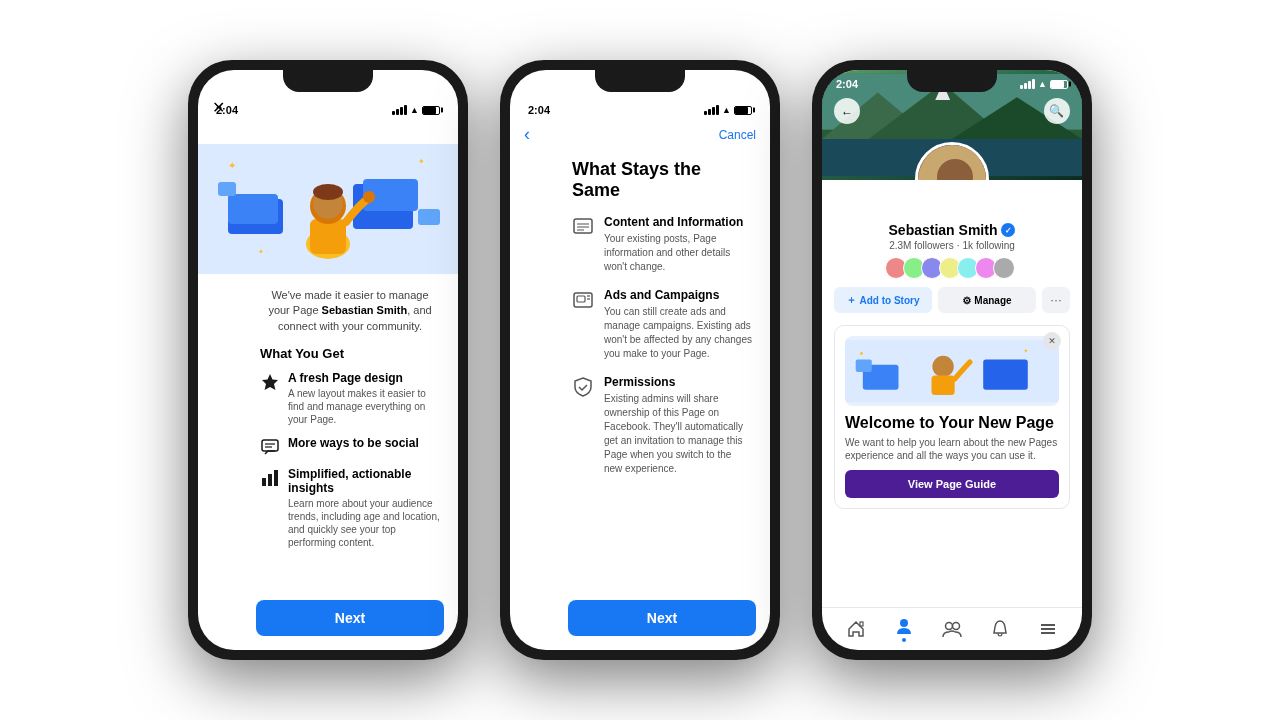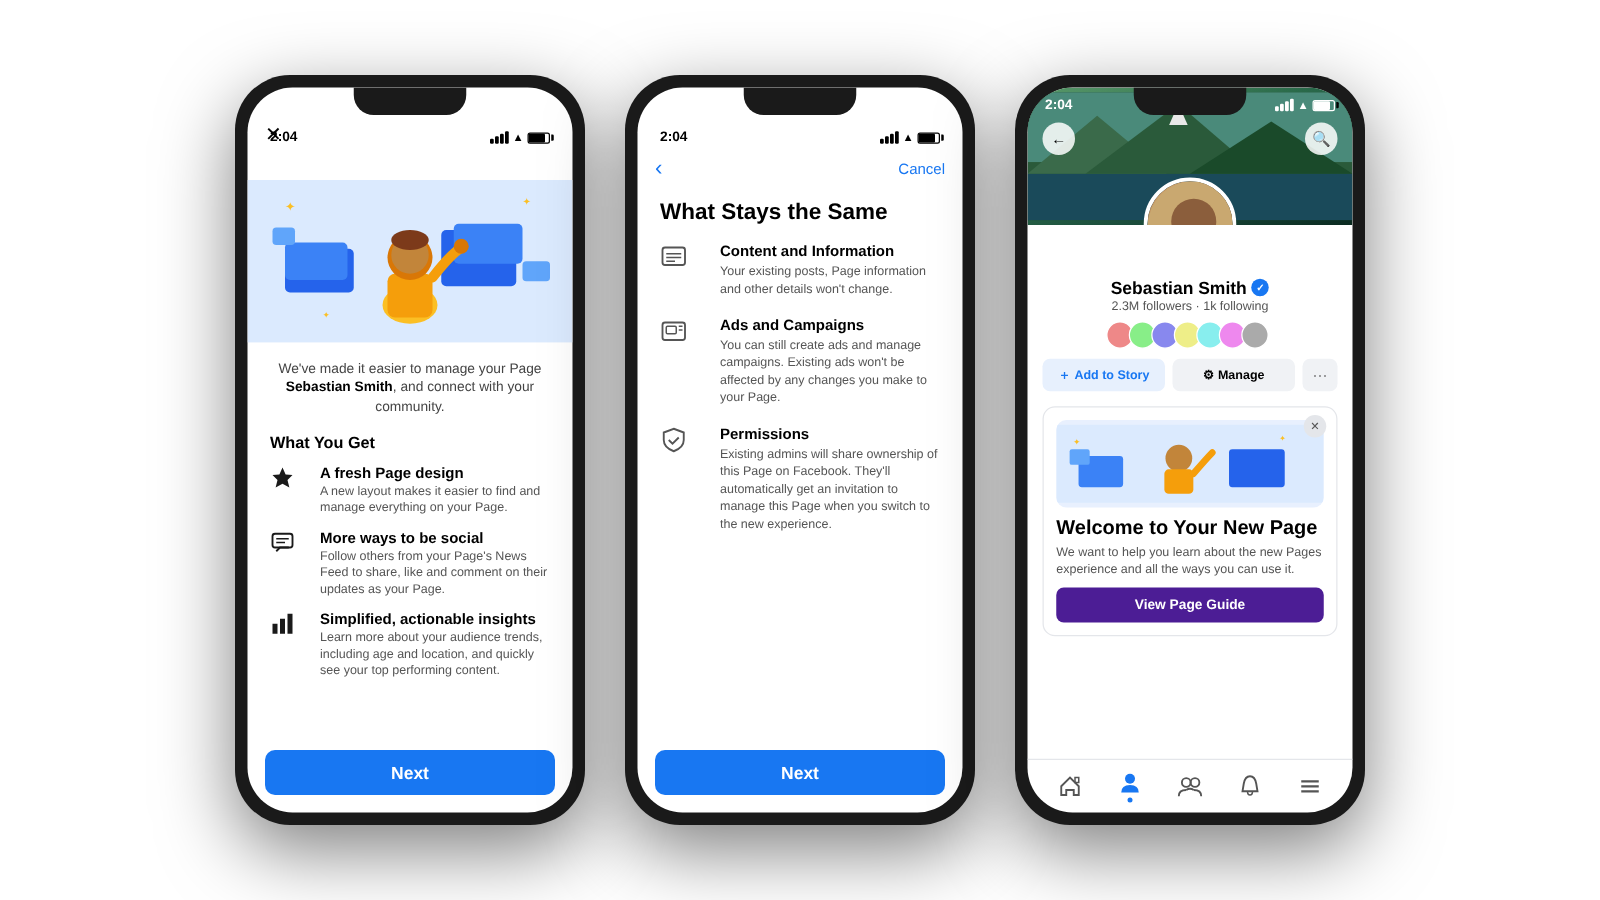--- a/index.html
+++ b/index.html
@@ -89,20 +89,21 @@
       width: 80%;
     }
     .wifi-icon { font-size: 9px; }
 
     
     .screen-content {
       flex: 1;
       overflow: hidden;
       display: flex;
       flex-direction: column;
+      padding-left: 44px;
     }
 
     
     .close-btn {
       position: absolute;
       top: 28px;
       left: 14px;
       font-size: 16px;
       color: #000;
       z-index: 5;
@@ -148,21 +149,21 @@
     }
     .intro-subtitle strong { font-weight: 700; color: #000; }
     .section-title {
       font-size: 13px;
       font-weight: 700;
       color: #000;
       margin-bottom: 10px;
     }
     .feature-item {
       display: flex;
-      gap: 20px;
+      gap: 8px;
       margin-bottom: 10px;
       align-items: flex-start;
     }
     .feature-icon {
       width: 20px;
       height: 20px;
       flex-shrink: 0;
       margin-top: 1px;
     }
     .feature-text {}
@@ -207,21 +208,21 @@
       overflow: hidden;
     }
     .screen2-title {
       font-size: 18px;
       font-weight: 700;
       color: #000;
       margin-bottom: 14px;
     }
     .stays-item {
       display: flex;
-      gap: 26px;
+      gap: 10px;
       margin-bottom: 14px;
       align-items: flex-start;
     }
     .stays-icon {
       width: 22px;
       height: 22px;
       flex-shrink: 0;
       margin-top: 1px;
       color: #555;
     }
@@ -553,21 +554,20 @@
 
         <div class="feature-item">
           <svg class="feature-icon" viewBox="0 0 20 20">
             <rect x="2" y="3" width="16" height="11" rx="2" fill="none" stroke="#1a1a1a" stroke-width="1.5"></rect>
             <path d="M5 17 L8 14 L15 14" stroke="#1a1a1a" stroke-width="1.5" fill="none"></path>
             <line x1="5" y1="7" x2="15" y2="7" stroke="#1a1a1a" stroke-width="1.2"></line>
             <line x1="5" y1="10" x2="12" y2="10" stroke="#1a1a1a" stroke-width="1.2"></line>
           </svg>
           <div class="feature-text">
             <div class="feature-title">More ways to be social</div>
-            <div class="feature-desc">Follow others from your Page's News Feed to share, like and comment on their updates as your Page.</div>
           </div>
         </div>
 
         <div class="feature-item">
           <svg class="feature-icon" viewBox="0 0 20 20">
             <rect x="2" y="10" width="4" height="8" fill="#1a1a1a"></rect>
             <rect x="8" y="6" width="4" height="12" fill="#1a1a1a"></rect>
             <rect x="14" y="2" width="4" height="16" fill="#1a1a1a"></rect>
           </svg>
           <div class="feature-text">

